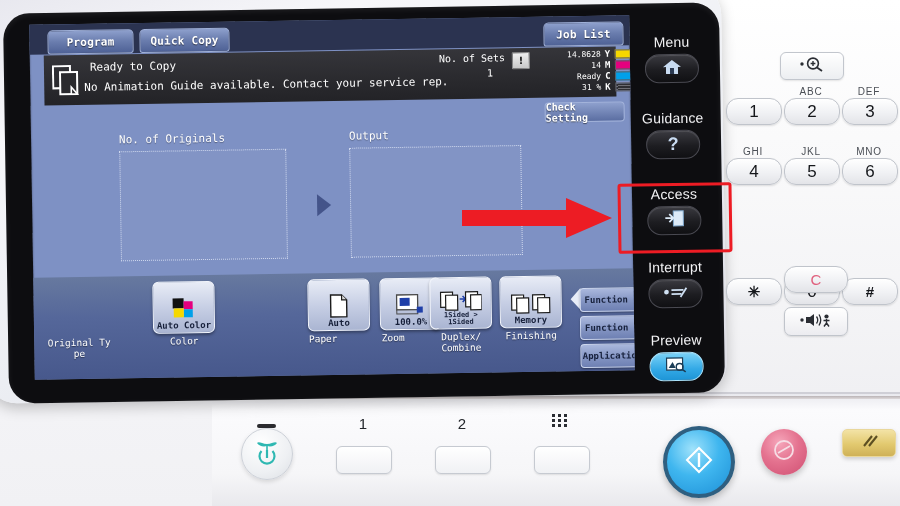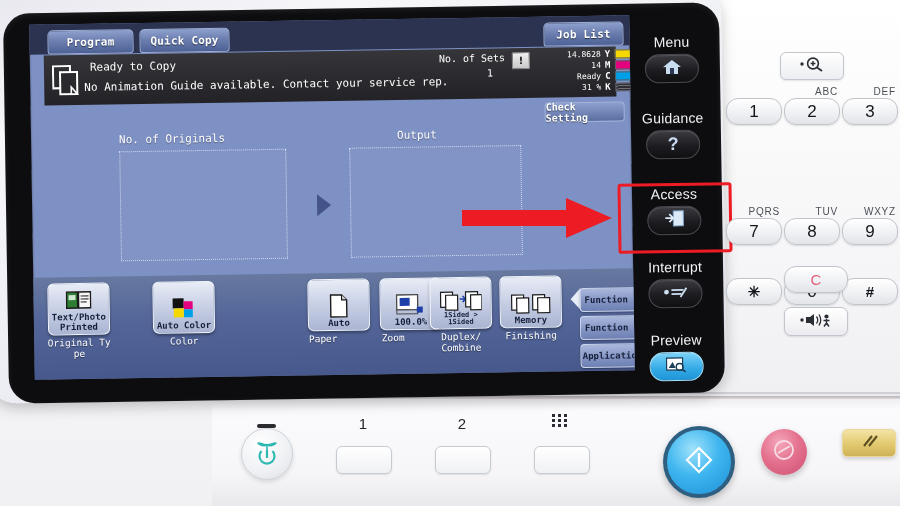--- a/index.html
+++ b/index.html
@@ -74,21 +74,21 @@
   .checkset{position:absolute;left:514px;top:86px;width:78px;height:18px;border-radius:4px;
     background:linear-gradient(180deg,#8ea0cd,#5b6ea2);border:1px solid #a3b3da;
     color:#fff;font-family:"DejaVu Sans Mono",monospace;font-size:10px;font-weight:bold;
     display:flex;align-items:center;justify-content:center;text-shadow:0 1px 1px rgba(0,0,0,.5);}
 
   
   .mainarea{position:absolute;left:0;top:82px;width:600px;height:158px;}
   .lbl{position:absolute;color:#ffffff;font-family:"DejaVu Sans Mono",monospace;
     font-size:11px;text-shadow:0 1px 1px rgba(0,0,0,.35);}
   .lbl.orig{left:88px;top:28px;}
-  .lbl.outp{left:318px;top:28px;margin-left:48px;}
+  .lbl.outp{left:318px;top:28px;}
   .dropbox{position:absolute;border:1px dotted #cfd8ee;background:rgba(255,255,255,.03);}
   .dropbox.a{left:88px;top:46px;width:165px;height:108px;}
   .dropbox.b{left:318px;top:46px;width:170px;height:108px;}
   .tri{position:absolute;left:285px;top:92px;width:0;height:0;
     border-top:11px solid transparent;border-bottom:11px solid transparent;
     border-left:14px solid #44548a;}
 
   
   .fnbar{position:absolute;left:0;top:253px;width:600px;height:102px;
     background:linear-gradient(180deg,#67799f 0%,#55679a 40%,#47588c 100%);}
@@ -132,21 +132,21 @@
 
   
   .annot{position:absolute;left:462px;top:196px;width:152px;height:44px;}
 
   
   .keypad{position:absolute;left:722px;top:44px;width:178px;height:320px;}
   .kp-zoomkey{position:absolute;left:58px;top:8px;width:62px;height:26px;border-radius:6px;
     background:linear-gradient(180deg,#ffffff,#eceef1);border:1px solid #c2c6cd;
     display:flex;align-items:center;justify-content:center;box-shadow:0 1px 2px rgba(0,0,0,.10);}
   .krow{position:absolute;left:0;width:178px;height:44px;}
-  .kcell{position:absolute;width:54px;text-align:right;}
+  .kcell{position:absolute;width:54px;text-align:center;}
   .kcell .alpha{font-size:10px;color:#4b4f56;font-family:"Liberation Sans",sans-serif;
     letter-spacing:.8px;height:12px;line-height:12px;}
   .kkey{width:54px;height:25px;border-radius:12px;
     background:linear-gradient(180deg,#ffffff 0%,#f0f1f4 55%,#e3e4e8 100%);
     border:1px solid #c0c4cb;display:flex;align-items:center;justify-content:center;
     font-size:17px;color:#15171b;font-family:"Liberation Sans",sans-serif;
     box-shadow:0 1px 2px rgba(0,0,0,.12);}
   .kkey.sym{font-size:15px;font-weight:bold;}
   .kkey.clear{color:#e0607d;font-size:15px;}
   .kp-clear{position:absolute;left:62px;top:222px;width:62px;height:25px;}
@@ -248,36 +248,20 @@
     <div class="mainarea">
       <div class="lbl orig">No. of Originals</div>
       <div class="dropbox a"></div>
       <div class="tri"></div>
       <div class="lbl outp">Output</div>
       <div class="dropbox b"></div>
     </div>
 
     <div class="fnbar">
 
-      <div class="fbtn" style="left:14px">
-        <div class="ficon">
-          <svg width="26" height="20" viewBox="0 0 26 20">
-            <rect x="1" y="2" width="11" height="16" fill="#2e7d32" stroke="#1b1b1b" stroke-width="1.4"></rect>
-            <rect x="3" y="5" width="7" height="5" fill="#cfe8d2"></rect>
-            <rect x="13" y="2" width="12" height="16" fill="#f7f7f7" stroke="#1b1b1b" stroke-width="1.4"></rect>
-            <line x1="15" y1="6" x2="23" y2="6" stroke="#333" stroke-width="1.1"></line>
-            <line x1="15" y1="9" x2="23" y2="9" stroke="#333" stroke-width="1.1"></line>
-            <line x1="15" y1="12" x2="21" y2="12" stroke="#333" stroke-width="1.1"></line>
-          </svg>
-        </div>
-        <div class="ftxt">
-          <span>Text/Photo</span><br>
-          <span>Printed</span>
-        </div>
-      </div>
       <div class="fcap" style="left:9px">Original Ty pe</div>
 
       <div class="fbtn" style="left:119px">
         <div class="ficon">
           <svg width="26" height="22" viewBox="0 0 26 22">
             <rect x="2" y="1" width="11" height="10" fill="#111111"></rect>
             <rect x="13" y="4" width="9" height="8" fill="#e5007e"></rect>
             <rect x="13" y="12" width="9" height="8" fill="#00a0e9"></rect>
             <rect x="3" y="11" width="10" height="9" fill="#f5d800"></rect>
           </svg>
@@ -437,35 +421,35 @@
       <div class="kcell" style="left:62px">
         <div class="alpha">ABC</div>
         <div class="kkey">2</div>
       </div>
       <div class="kcell" style="left:120px">
         <div class="alpha">DEF</div>
         <div class="kkey">3</div>
       </div>
     </div>
 
-
-    <div class="krow" style="top:162px">
+    <div class="krow" style="top:102px">
       <div class="kcell" style="left:4px">
-        <div class="alpha">PQRS</div>
-        <div class="kkey">7</div>
+        <div class="alpha">GHI</div>
+        <div class="kkey">4</div>
       </div>
       <div class="kcell" style="left:62px">
-        <div class="alpha">TUV</div>
-        <div class="kkey">8</div>
+        <div class="alpha">JKL</div>
+        <div class="kkey">5</div>
       </div>
       <div class="kcell" style="left:120px">
-        <div class="alpha">WXYZ</div>
-        <div class="kkey">9</div>
-      </div>
-    </div>
+        <div class="alpha">MNO</div>
+        <div class="kkey">6</div>
+      </div>
+    </div>
+
 
     <div class="krow" style="top:222px">
       <div class="kcell" style="left:4px">
         <div class="alpha"></div>
         <div class="kkey sym">✳</div>
       </div>
       <div class="kcell" style="left:62px">
         <div class="alpha"></div>
         <div class="kkey">0</div>
       </div>

